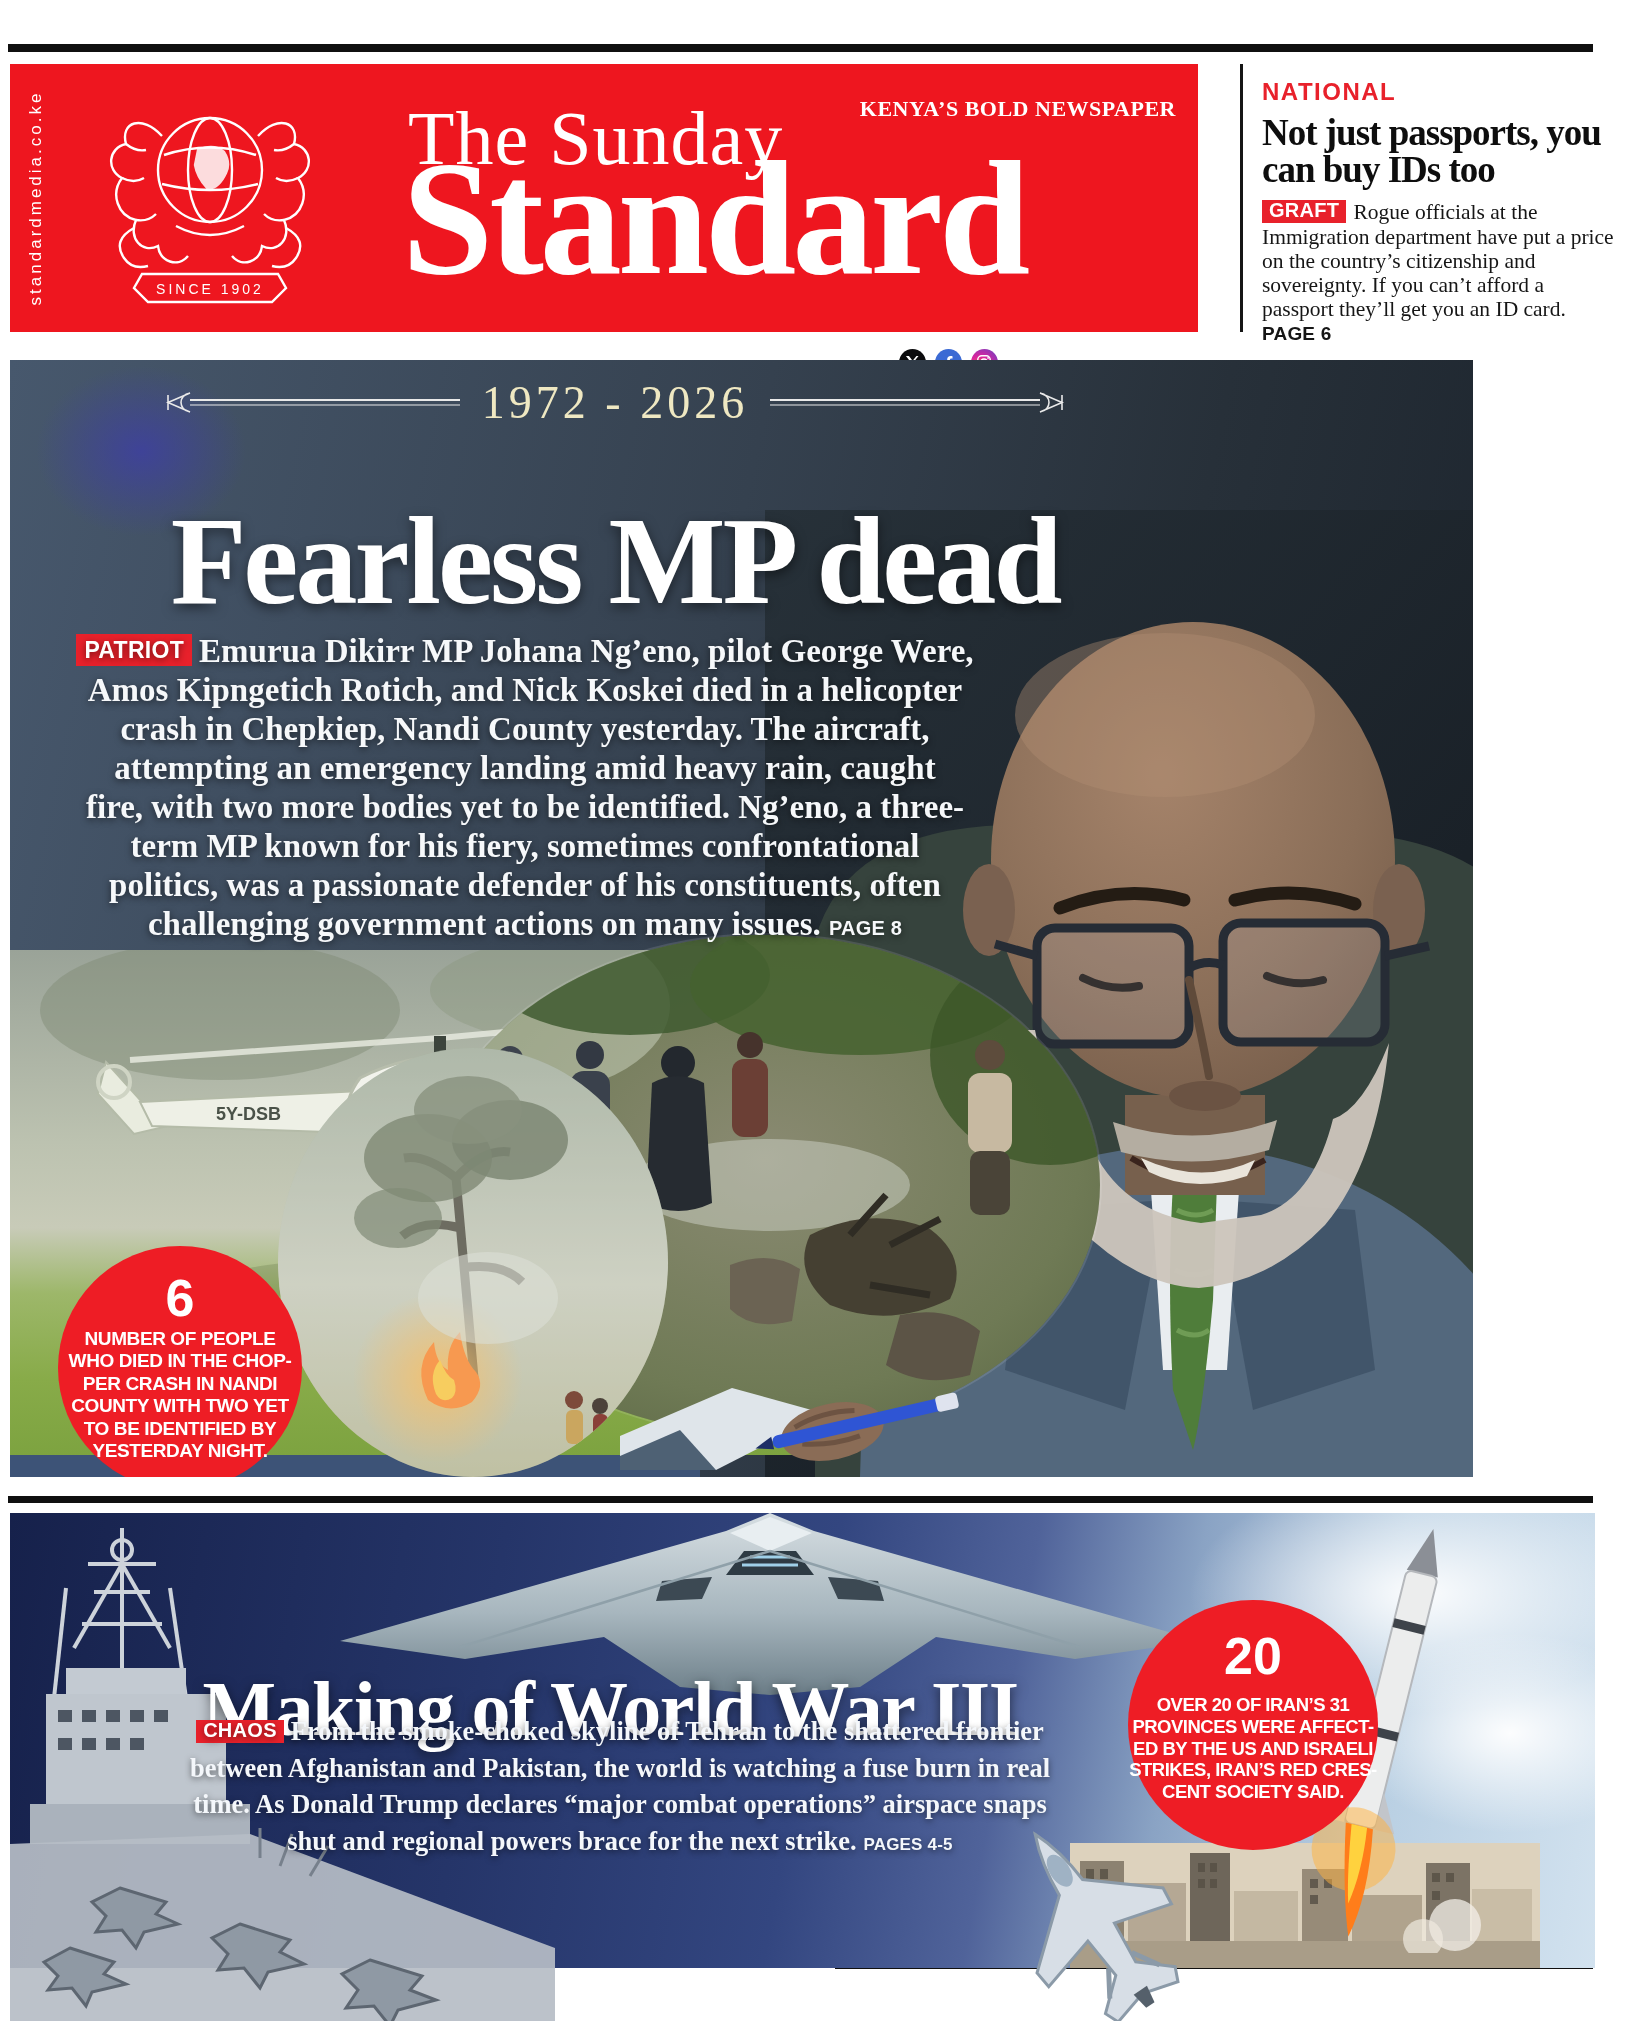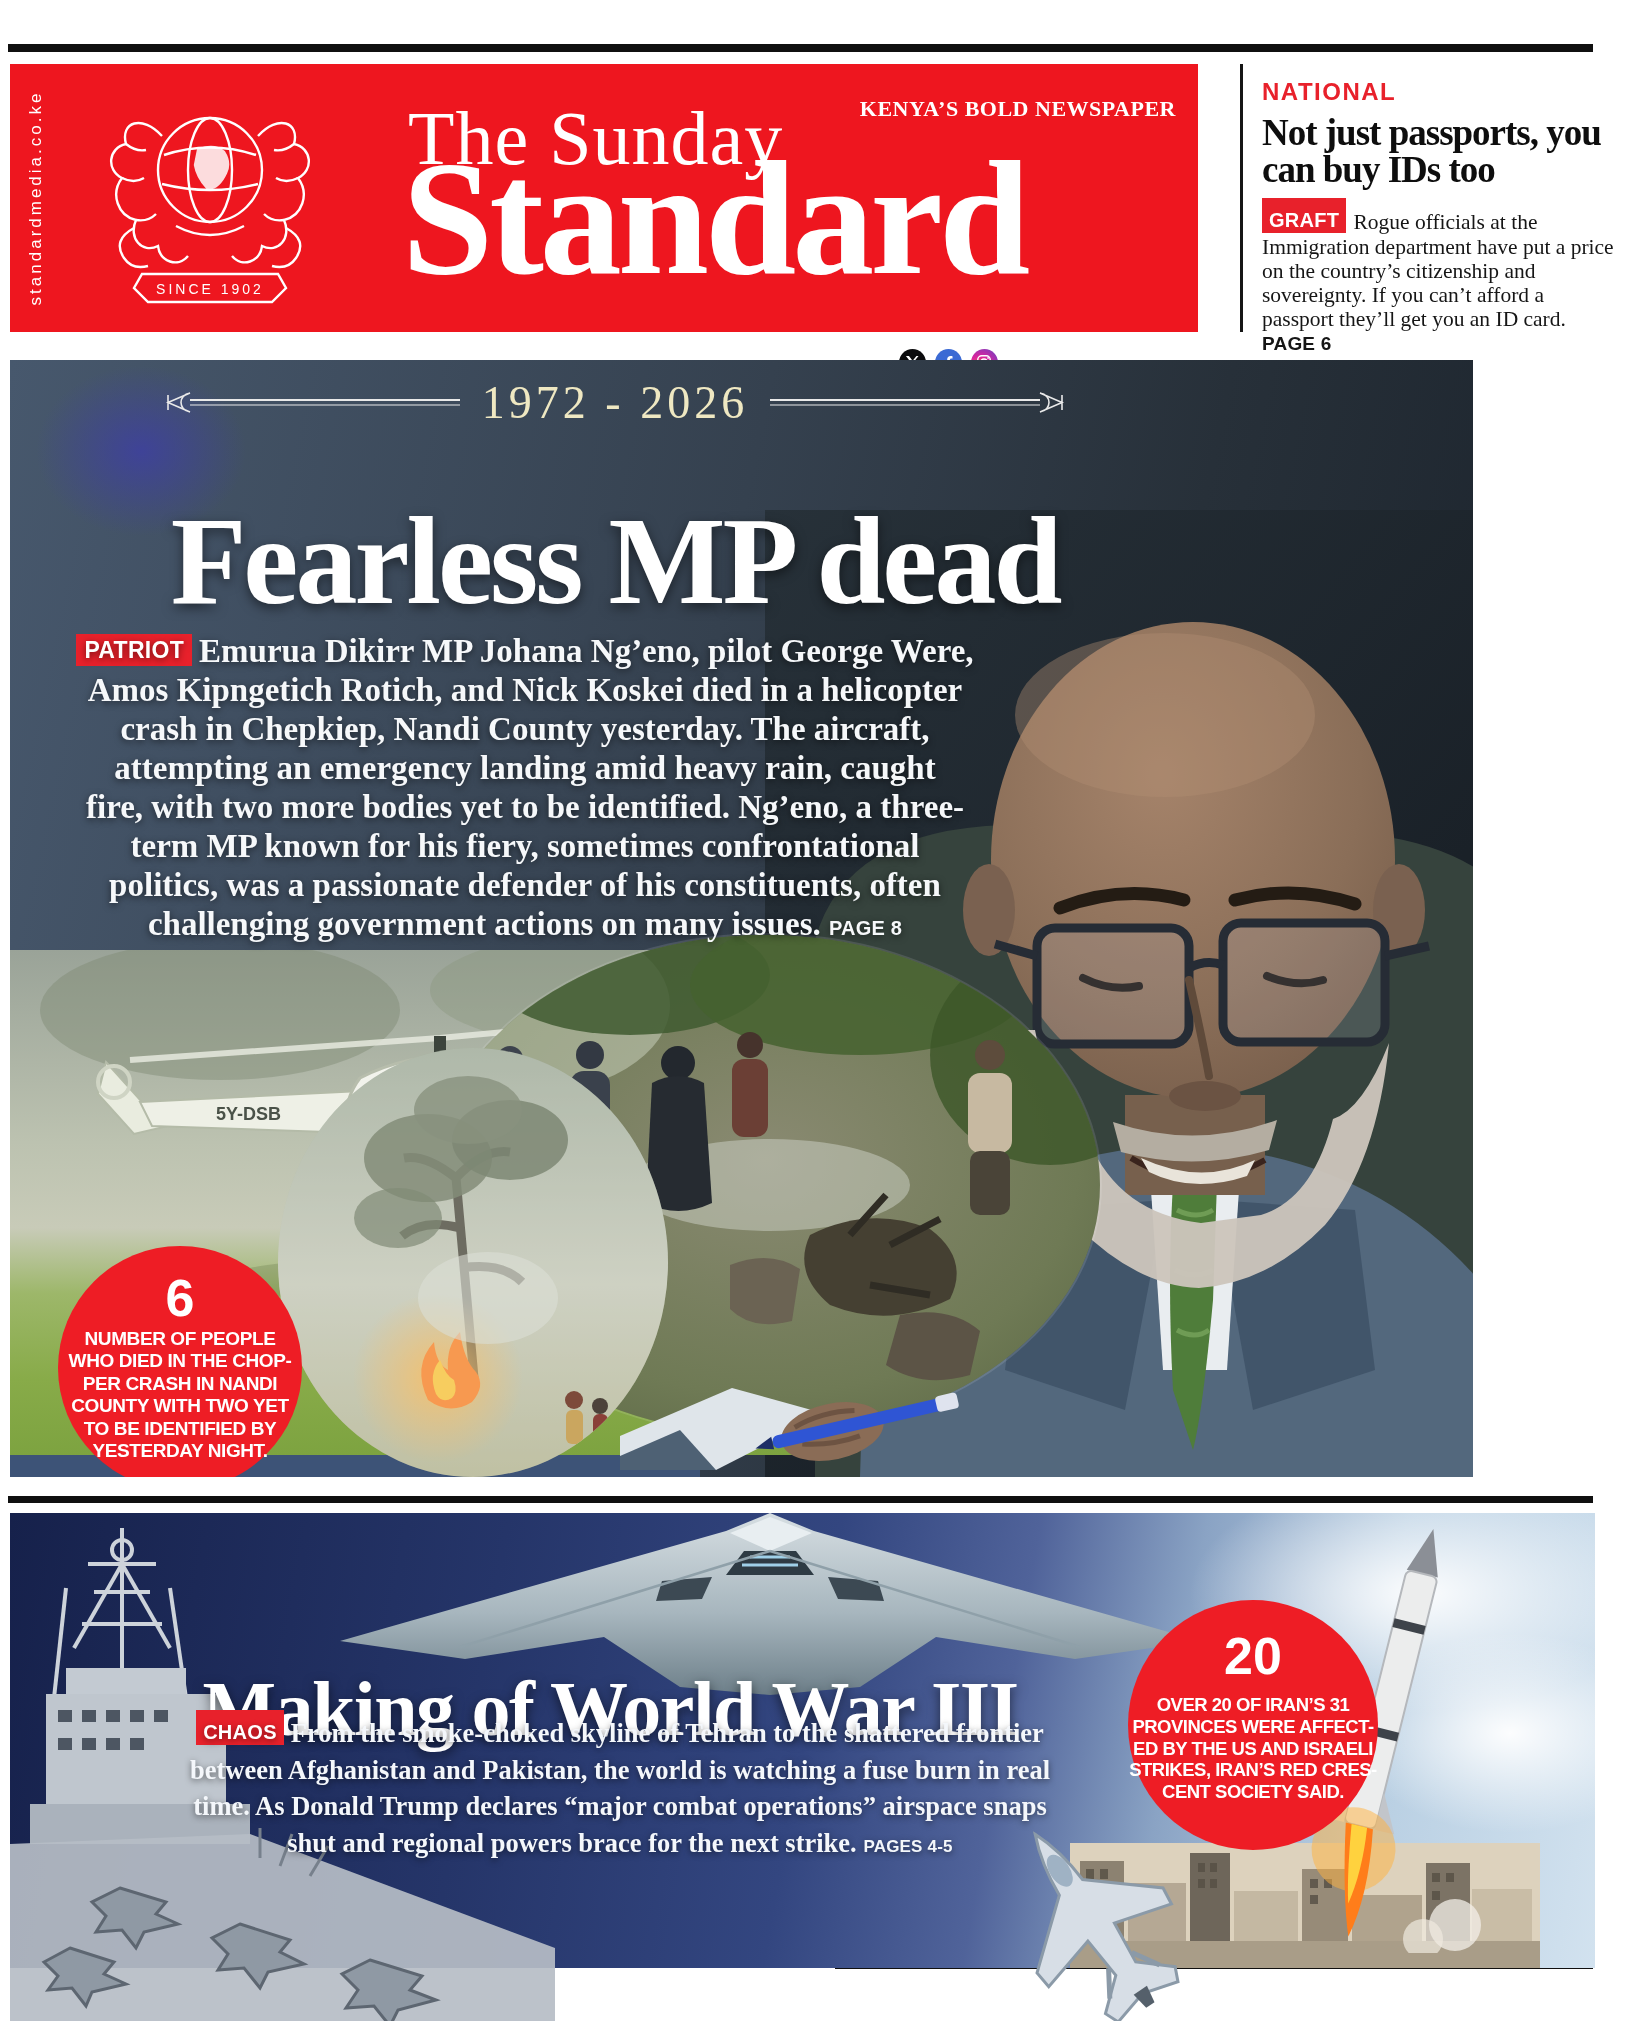--- a/index.html
+++ b/index.html
@@ -31,21 +31,21 @@
   .handle{font-weight:700;}
   .mast-divider{position:absolute;left:1240px;top:64px;width:3px;height:268px;background:#151515;}
 
   
   .national{position:absolute;left:1262px;top:78px;width:352px;}
   .nat-label{color:#e8212b;font-family:"Liberation Sans",sans-serif;font-weight:800;
              font-size:24px;letter-spacing:1.5px;}
   .nat-headline{margin-top:8px;font-size:37px;line-height:1.0;font-weight:800;color:#0e0e0e;letter-spacing:-1px;}
   .nat-body{margin-top:12px;font-size:21.5px;line-height:1.12;color:#161616;}
   .chip{display:inline-block;background:#e8212b;color:#fff;font-family:"Liberation Sans",sans-serif;
-        font-weight:800;font-size:20px;line-height:1;padding:12px 7px 3px;margin-right:7px;
+        font-weight:800;font-size:20px;line-height:1;padding:0 7px 3px;margin-right:7px;
         position:relative;top:-2px;letter-spacing:.3px;}
   .pageref{font-family:"Liberation Sans",sans-serif;font-weight:800;font-size:19px;letter-spacing:.2px;}
 
   
   .main-story{position:absolute;left:10px;top:360px;width:1463px;height:1117px;overflow:hidden;
               background:linear-gradient(102deg,#47586d 0%,#35414f 45%,#273039 72%,#1b232c 100%);}
   .blob{position:absolute;left:26px;top:6px;width:210px;height:170px;
         background:radial-gradient(closest-side,rgba(62,64,160,.85),rgba(62,64,160,0));}
   .portrait{position:absolute;left:755px;top:150px;width:830px;height:967px;}
   .years-row{position:absolute;left:0;top:20px;width:1210px;display:flex;align-items:center;justify-content:center;gap:20px;z-index:6;}

